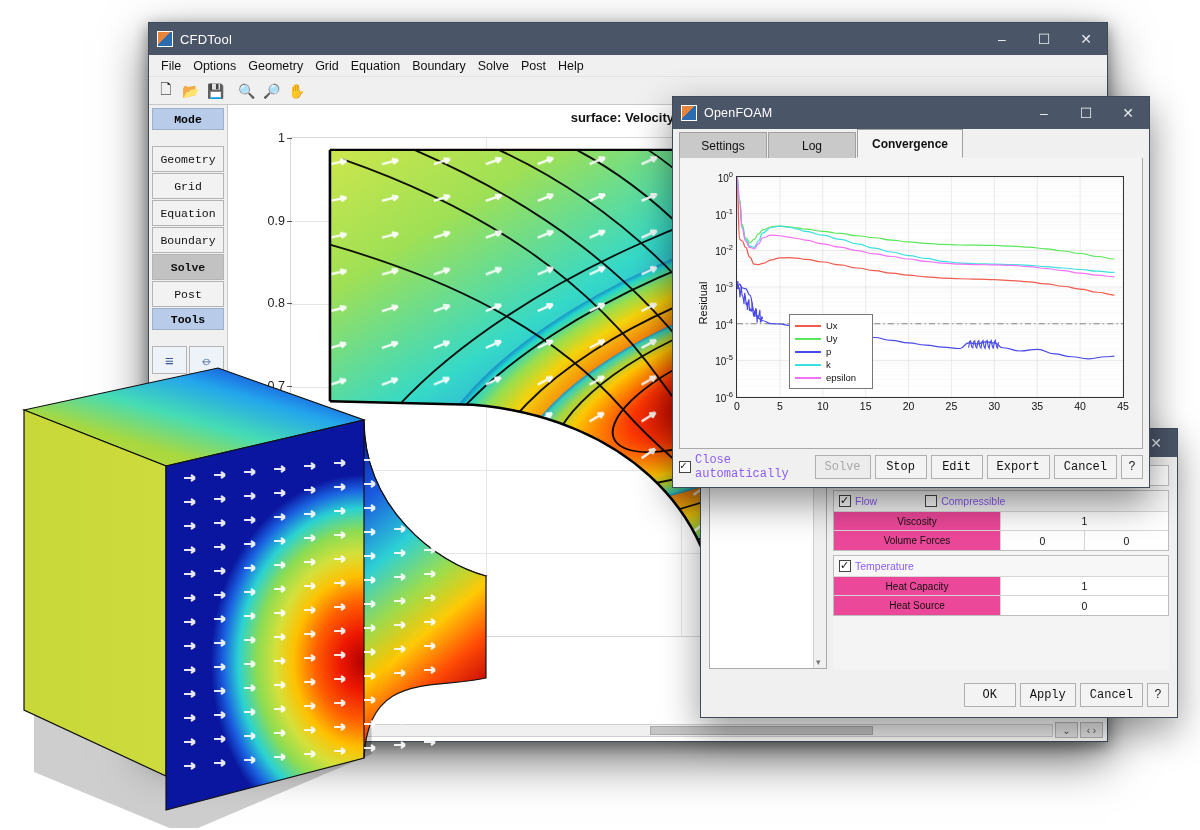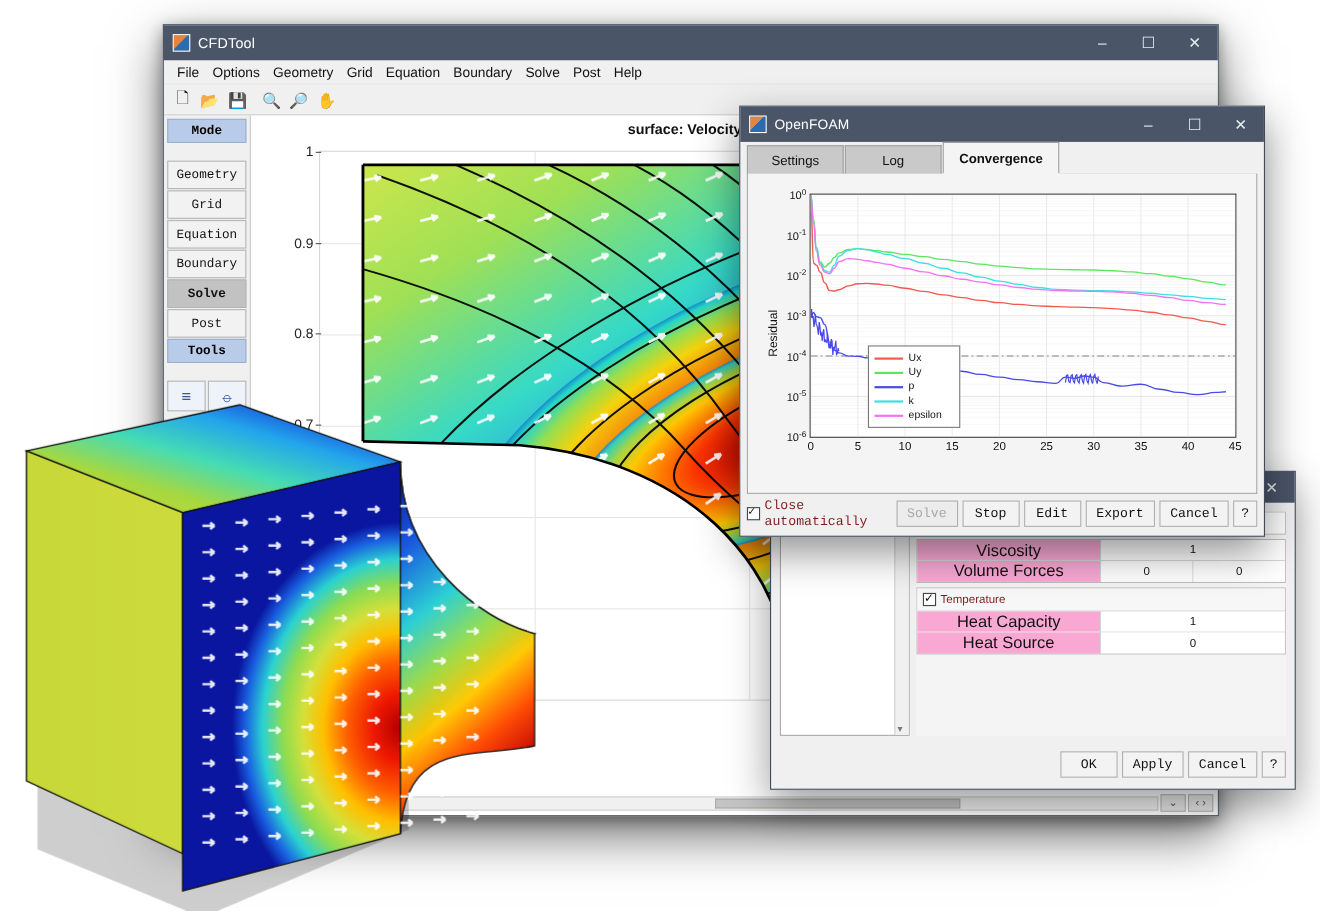--- a/index.html
+++ b/index.html
@@ -154,21 +154,21 @@
   .of-body {
     position: absolute; top: 61px; left: 6px; right: 6px; bottom: 38px;
     background: #f4f4f4; border: 1px solid #a9a9a9; border-top: none;
   }
   .of-footer {
     position: absolute; left: 6px; right: 6px; bottom: 6px; height: 28px;
     display: flex; align-items: center;
   }
   .chk {
     display: inline-flex; align-items: center;
-    font-family: "Liberation Mono", monospace; font-size: 12px; color: #7f1d1d;
+    font-family: "Liberation Mono", monospace; font-size: 12px; color: #8b5cf6;
   }
   .chk .box {
     width: 12px; height: 12px; border: 1px solid #444; background: #fff;
     margin-right: 4px; position: relative; flex: 0 0 auto;
   }
   .chk .box.checked::after {
     content: '\2713'; position: absolute; left: 0px; top: -3px;
     font-size: 11px; color: #111; line-height: 14px;
   }
   .btnrow { margin-left: auto; display: flex; gap: 4px; }
@@ -230,23 +230,23 @@
   }
   .eq-list .vscroll .down { position: absolute; bottom: 1px; left: 2px; font-size: 9px; color: #777; }
   .eq-table {
     position: absolute; left: 132px; top: 36px; right: 8px; bottom: 48px;
     background: #f4f4f4; overflow: hidden;
   }
   .eq-group { border: 1px solid #bdbdbd; background: #f7f7f7; margin-bottom: 4px; }
   .eq-row { display: flex; border-bottom: 1px solid #d6d6d6; height: 19px; }
   .eq-row:last-child { border-bottom: none; }
   .eq-lbl {
-    flex: 0 0 50%; background: #f9a8d4; border-right: 1px solid #d6d6d6;
+    flex: 0 0 50%; background: #ec4899; border-right: 1px solid #d6d6d6;
     display: flex; align-items: center; justify-content: center;
-    font-size: 15px; color: #111;
+    font-size: 10px; color: #111;
   }
   .eq-val {
     flex: 1; background: #fff; display: flex; align-items: center; justify-content: center;
     font-size: 10.5px; color: #111; border-right: 1px solid #d6d6d6;
   }
   .eq-val:last-child { border-right: none; }
   .eq-chkrow {
     display: flex; align-items: center; height: 21px; padding-left: 5px;
     background: #f7f7f7; border-bottom: 1px solid #d6d6d6;
   }
@@ -1175,20 +1175,30 @@
     </div>
 
     <div class="eq-table" data-interactable="false" id="eq-table">
         <div class="eq-group" data-interactable="false">
           <div class="eq-row" data-interactable="false">
             <div class="eq-lbl" data-interactable="false">Density</div>
             <div class="eq-val" data-interactable="true">1.225</div>
           </div>
         </div>
         <div class="eq-group" data-interactable="false">
+          <div class="eq-chkrow" data-interactable="false">
+            <div class="chk" data-interactable="true">
+              <span class="box checked" data-interactable="false"></span>
+              <span data-interactable="false">Flow</span>
+            </div>
+            <div class="chk" data-interactable="true" style="margin-left: 48px;">
+              <span class="box" data-interactable="false"></span>
+              <span data-interactable="false">Compressible</span>
+            </div>
+          </div>
           <div class="eq-row" data-interactable="false">
             <div class="eq-lbl" data-interactable="false">Viscosity</div>
             <div class="eq-val" data-interactable="true">1</div>
           </div>
           <div class="eq-row" data-interactable="false">
             <div class="eq-lbl" data-interactable="false">Volume Forces</div>
             <div class="eq-val" data-interactable="true">0</div>
             <div class="eq-val" data-interactable="true">0</div>
           </div>
         </div>

